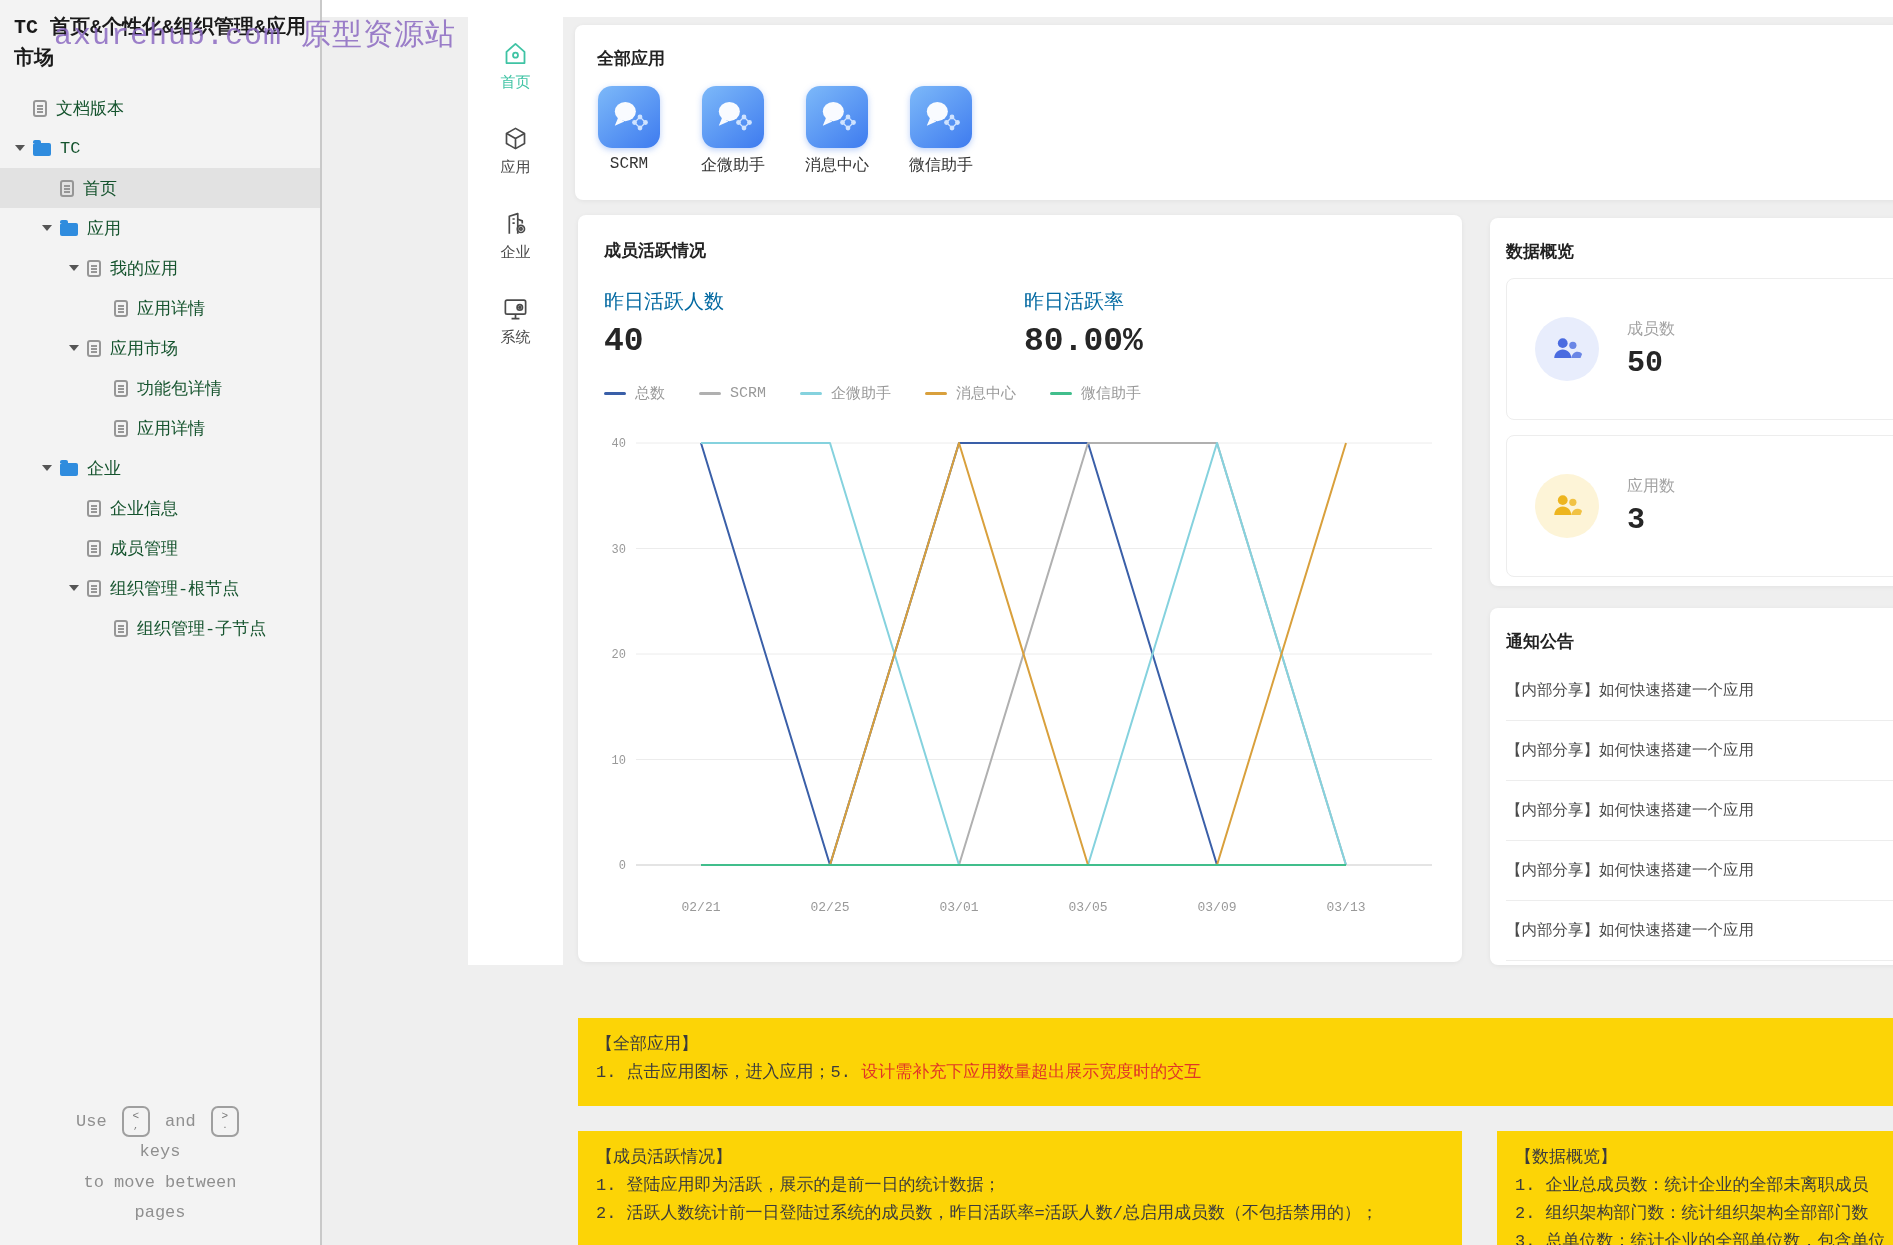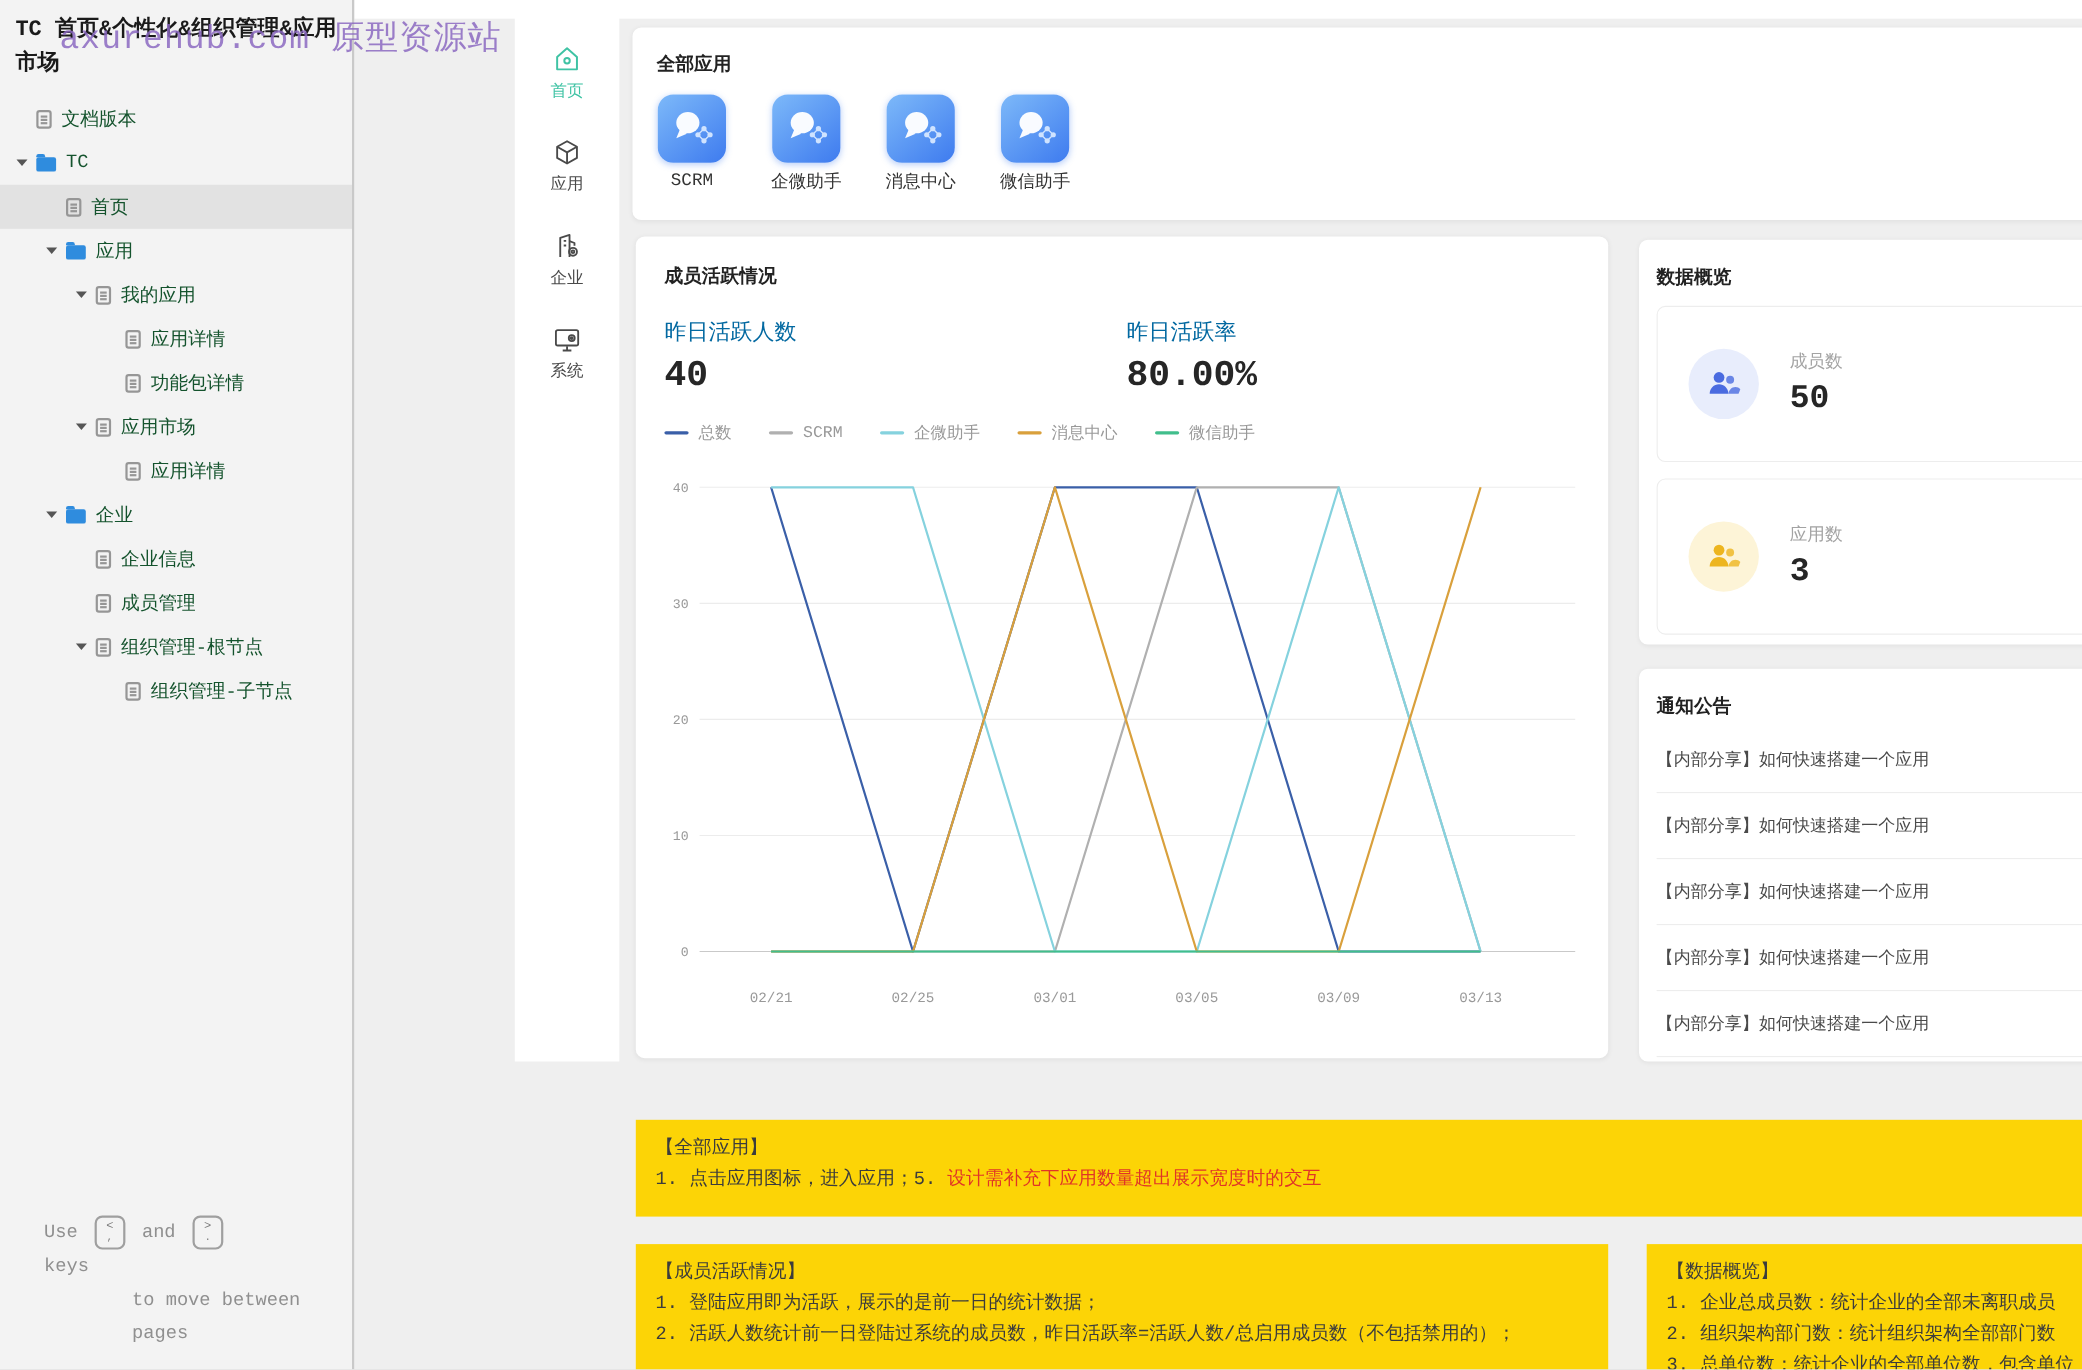--- a/index.html
+++ b/index.html
@@ -15,21 +15,21 @@
   .trow.sel{background:#e2e2e2;}
   .arrowbox{width:26px;display:flex;justify-content:center;flex:none;}
   .arr{width:0;height:0;border-left:5px solid transparent;border-right:5px solid transparent;border-top:6px solid #555;}
   .lv0{padding-left:7px}.lv1{padding-left:34px}.lv2{padding-left:61px}.lv3{padding-left:88px}
   .ticon{flex:none;margin-right:9px;display:block;}
   .doc{width:14px;height:17px;border:2px solid #969696;border-radius:3px;box-sizing:border-box;
        background-image:linear-gradient(#969696,#969696),linear-gradient(#969696,#969696),linear-gradient(#969696,#969696);
        background-repeat:no-repeat;background-size:6px 2px;background-position:2px 3px,2px 6px,2px 9px;}
   .folder{width:18px;height:13px;background:#2f8cde;border-radius:2px;position:relative;margin-top:3px;}
   .folder::before{content:"";position:absolute;top:-3px;left:0;width:8px;height:3px;background:#2f8cde;border-radius:2px 2px 0 0;}
-  .sb-footer{position:absolute;left:0;bottom:16px;width:100%;text-align:left;color:#8f8f8f;font-size:17px;line-height:1.8;padding-left:40px;}
+  .sb-footer{position:absolute;left:0;bottom:16px;width:100%;text-align:center;color:#8f8f8f;font-size:17px;line-height:1.8;}
   .sb-footer .wrapbox{width:160px;margin:0 auto;}
   .key{display:inline-flex;flex-direction:column;align-items:center;justify-content:center;width:24px;height:27px;
        border:2px solid #9f9f9f;border-radius:7px;font-size:11px;line-height:1;color:#777;vertical-align:middle;margin:0 5px;background:#f3f3f3;}
   .key .sub{font-size:9px;}
 
   
   .proto{position:absolute;left:322px;top:0;right:0;bottom:0;background:#efefef;}
   .topstrip{position:absolute;left:0;top:0;right:0;height:17px;background:#fff;}
   .rail{position:absolute;left:146px;top:0;width:95px;height:965px;background:#fff;
         display:flex;flex-direction:column;align-items:center;padding-top:40px;box-sizing:border-box;gap:33px;}
@@ -125,31 +125,31 @@
             <span class="arr"></span>
           </span>
         <span class="ticon doc"></span>
         <span>我的应用</span>
       </div>
       <div class="trow lv3">
         <span class="arrowbox"></span>
           <span class="ticon doc"></span>
         <span>应用详情</span>
       </div>
-      <div class="trow lv3">
-        <span class="arrowbox"></span>
-          <span class="ticon doc"></span>
-        <span>功能包详情</span>
-      </div>
       <div class="trow lv2">
         <span class="arrowbox">
             <span class="arr"></span>
           </span>
         <span class="ticon doc"></span>
         <span>应用市场</span>
+      </div>
+      <div class="trow lv3">
+        <span class="arrowbox"></span>
+          <span class="ticon doc"></span>
+        <span>功能包详情</span>
       </div>
       <div class="trow lv3">
         <span class="arrowbox"></span>
           <span class="ticon doc"></span>
         <span>应用详情</span>
       </div>
       <div class="trow lv1">
         <span class="arrowbox">
             <span class="arr"></span>
           </span>

